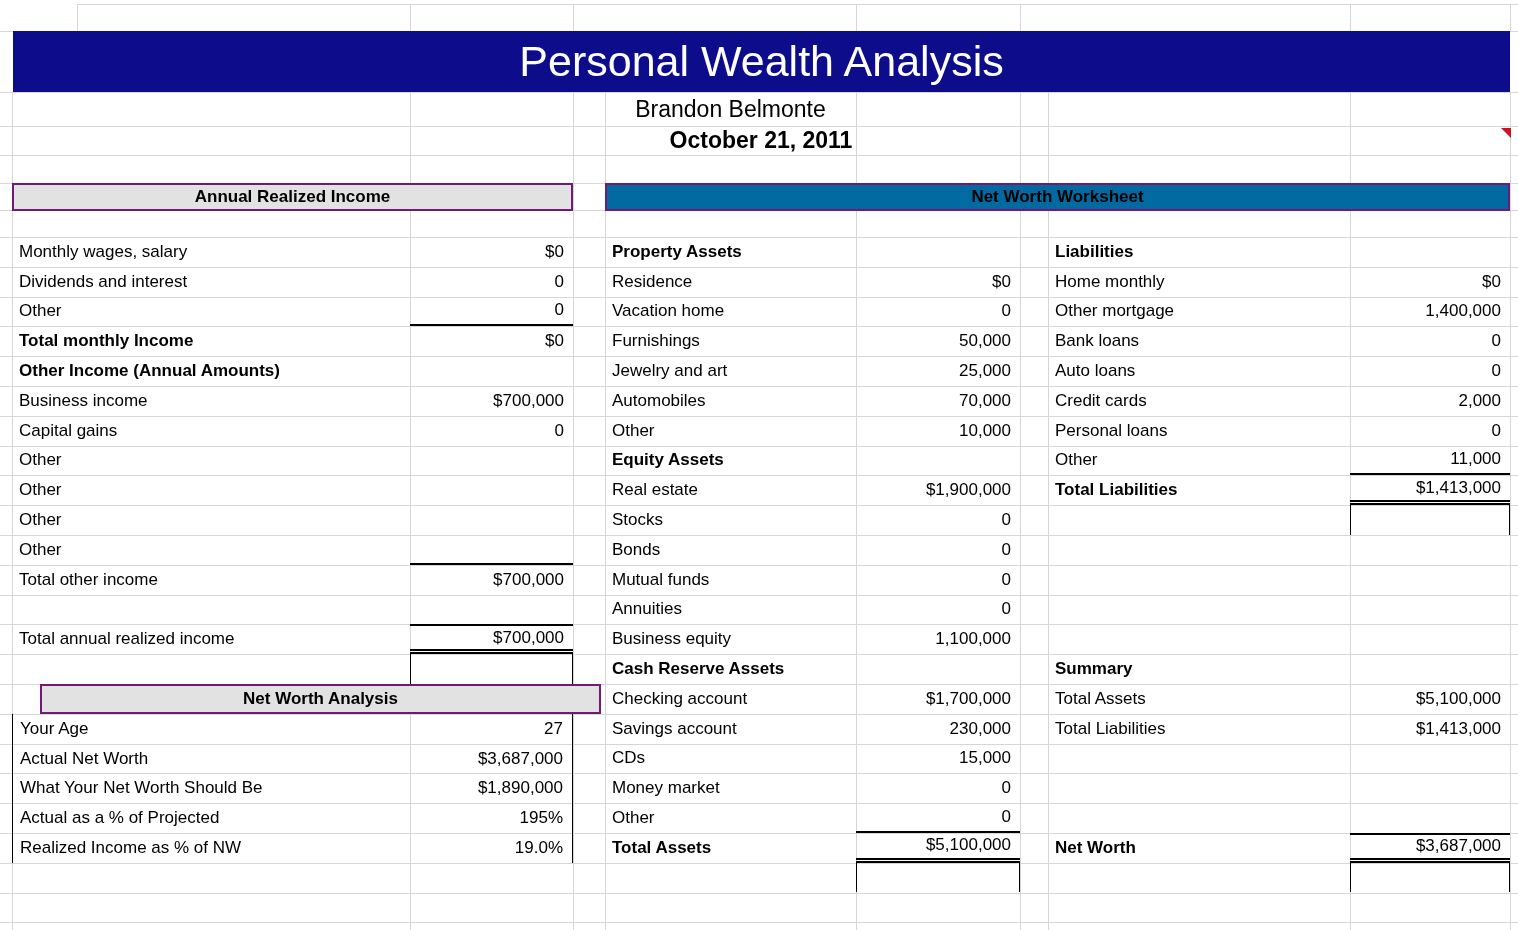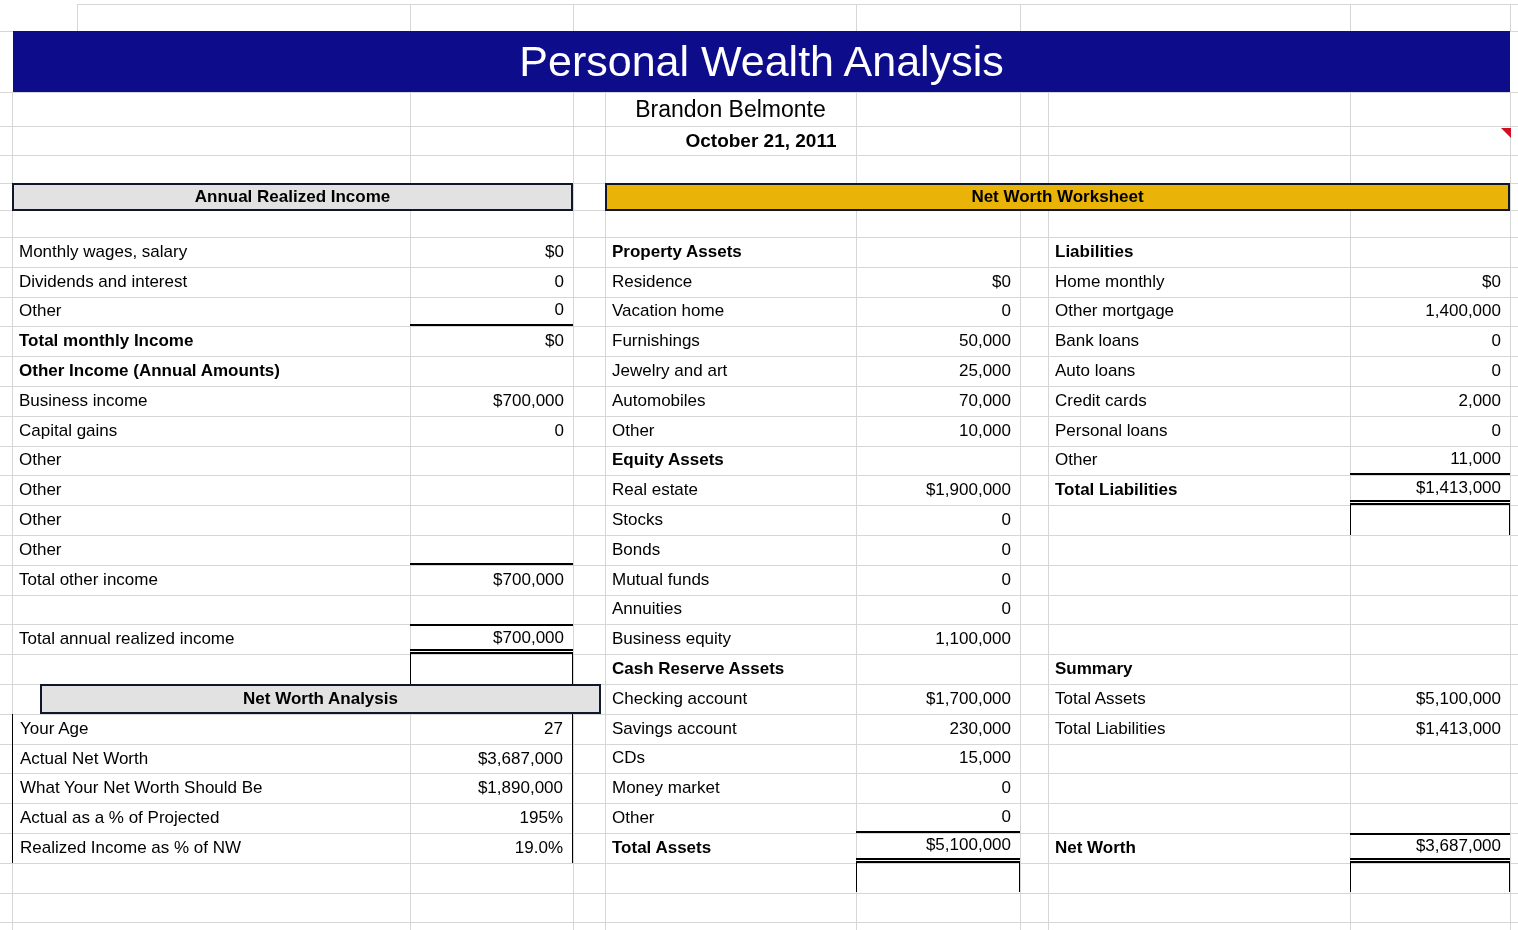--- a/index.html
+++ b/index.html
@@ -4,24 +4,24 @@
 <style>
   html,body{margin:0;padding:0;background:#fff;}
   .sheet{position:relative;width:1518px;height:930px;background:#ffffff;overflow:hidden;
          font-family:"Liberation Sans","DejaVu Sans",sans-serif;color:#000;}
   .gl{position:absolute;background:#d6d6d6;z-index:1;}
   .banner{position:absolute;left:13px;top:31px;width:1497px;height:61px;background:#0d0d8c;
           display:flex;align-items:center;justify-content:center;z-index:3;}
   .banner span{color:#ffffff;font-size:43px;letter-spacing:0px;}
   .cell{position:absolute;z-index:2;}
   .name{left:605px;top:92px;width:251px;height:34px;font-size:23px;display:flex;align-items:center;justify-content:center;}
-  .date{left:605px;top:126px;width:312px;height:29px;font-size:19px;font-weight:bold;display:flex;align-items:center;justify-content:center;}
+  .date{left:605px;top:126px;width:312px;height:29px;font-size:23px;font-weight:bold;display:flex;align-items:center;justify-content:center;}
   .comment{position:absolute;left:1501px;top:128px;width:0;height:0;z-index:4;
            border-top:10px solid #d01021;border-left:10px solid transparent;}
-  .hdrbox{position:absolute;background:#e2e2e2;border:2px solid #0f172a;box-sizing:border-box;z-index:3;
+  .hdrbox{position:absolute;background:#e2e2e2;border:2px solid #701a75;box-sizing:border-box;z-index:3;
           display:flex;align-items:center;justify-content:center;font-weight:bold;font-size:17px;}
   #hdr-income{left:12px;top:183px;width:561px;height:28px;}
   #hdr-worksheet{left:605px;top:183px;width:905px;height:28px;}
   #hdr-nwa{left:12px;top:684px;width:561px;height:30px;margin-left:28px;}
   .tbl{position:absolute;z-index:2;}
   #tbl-income{left:12px;top:237px;width:561px;}
   #tbl-nwa{left:12px;top:714px;width:561px;border-left:1px solid #000;border-right:1px solid #000;box-sizing:border-box;}
   #tbl-assets{left:605px;top:237px;width:415px;}
   #tbl-liab{left:1048px;top:237px;width:462px;}
   .r{display:flex;height:29.8px;box-sizing:border-box;align-items:center;}
@@ -99,21 +99,21 @@
     <span>Personal Wealth Analysis</span>
   </div>
 
   <div class="cell name">Brandon Belmonte</div>
   <div class="cell date">October 21, 2011</div>
   <div class="comment" style="border-top-color: rgb(208, 16, 33);"></div>
 
   <div class="hdrbox" id="hdr-income" style="background: rgb(226, 226, 226);">
     <span>Annual Realized Income</span>
   </div>
-  <div class="hdrbox" id="hdr-worksheet" style="background: #eab308;">
+  <div class="hdrbox" id="hdr-worksheet" style="background: #0369a1;">
     <span>Net Worth Worksheet</span>
   </div>
   <div class="hdrbox" id="hdr-nwa" style="background: rgb(226, 226, 226);">
     <span>Net Worth Analysis</span>
   </div>
 
   <div class="tbl" id="tbl-income">
       <div class="r">
         <div class="lbl">Monthly wages, salary</div>
         <div class="val">$0</div>

